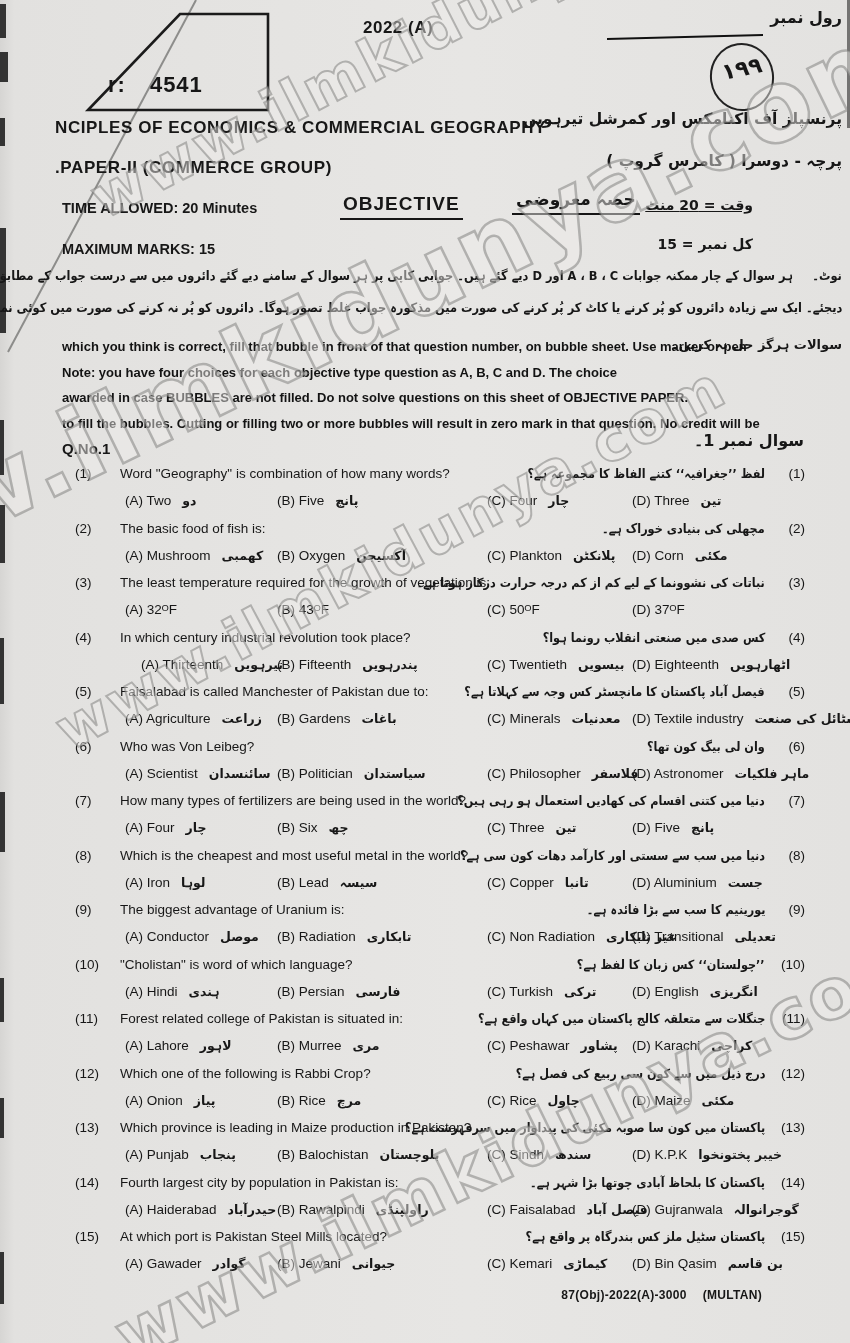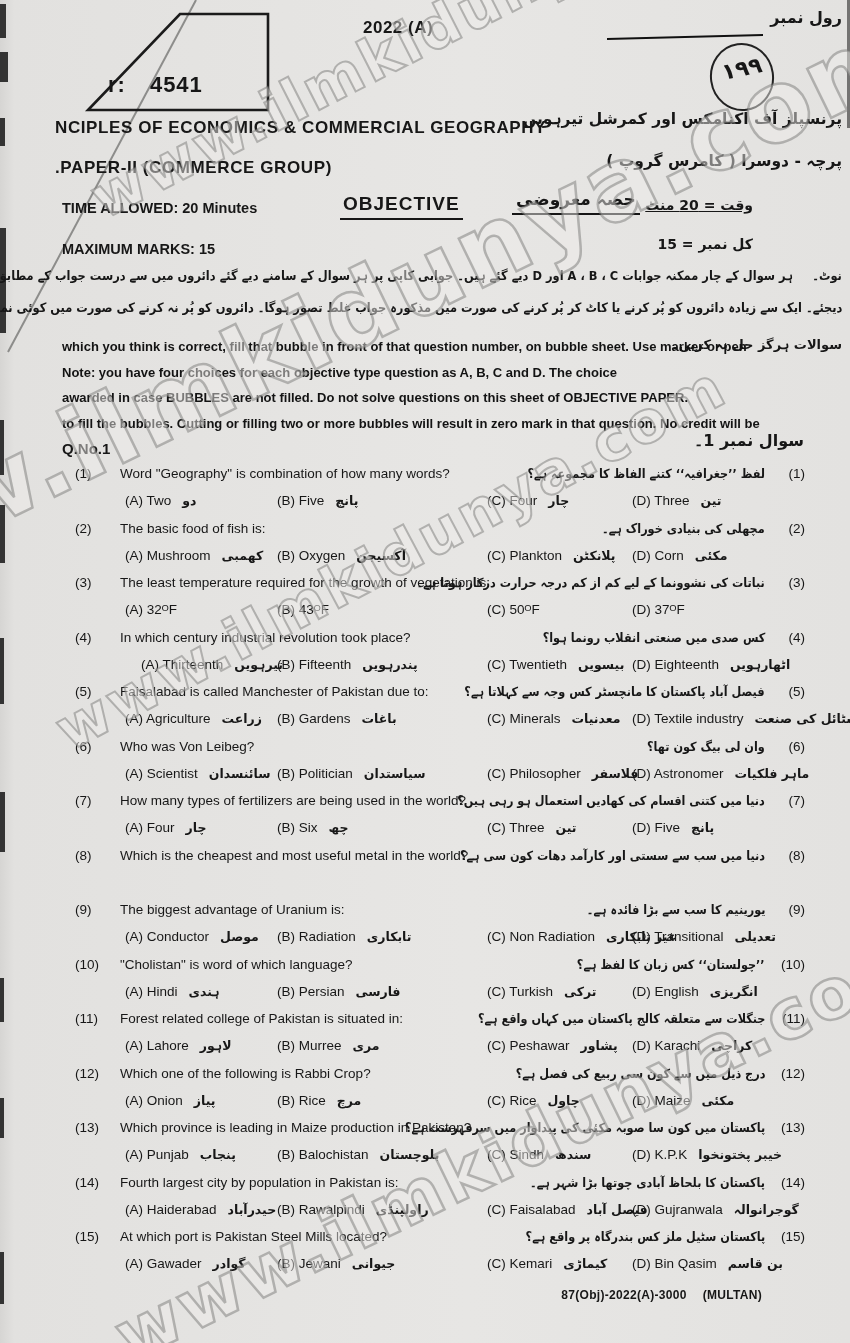--- a/index.html
+++ b/index.html
@@ -216,20 +216,26 @@
           <span class="opt" style="left: 595px;"><span>(D) Five</span><span class="o-ur urdu">پانچ</span></span>
         </div>
       </div>
       <div class="q-block">
         <div class="q-line1">
           <span class="q-num">(8)</span>
           <span class="q-en">Which is the cheapest and most useful metal in the world?</span>
           <span class="q-ur urdu">دنیا میں سب سے سستی اور کارآمد دھات کون سی ہے؟</span>
           <span class="q-num-r">(8)</span>
         </div>
+        <div class="q-line2">
+          <span class="opt" style="left: 88px;"><span>(A) Iron</span><span class="o-ur urdu">لوہا</span></span>
+          <span class="opt" style="left: 240px;"><span>(B) Lead</span><span class="o-ur urdu">سیسہ</span></span>
+          <span class="opt" style="left: 450px;"><span>(C) Copper</span><span class="o-ur urdu">تانبا</span></span>
+          <span class="opt" style="left: 595px;"><span>(D) Aluminium</span><span class="o-ur urdu">جست</span></span>
+        </div>
       </div>
       <div class="q-block">
         <div class="q-line1">
           <span class="q-num">(9)</span>
           <span class="q-en">The biggest advantage of Uranium is:</span>
           <span class="q-ur urdu">یورینیم کا سب سے بڑا فائدہ ہے۔</span>
           <span class="q-num-r">(9)</span>
         </div>
         <div class="q-line2">
           <span class="opt" style="left: 88px;"><span>(A) Conductor</span><span class="o-ur urdu">موصل</span></span>

